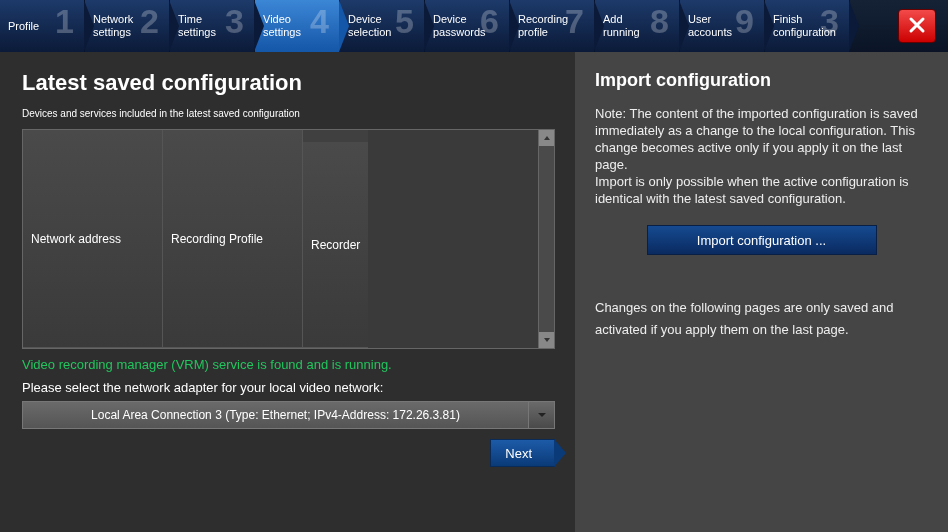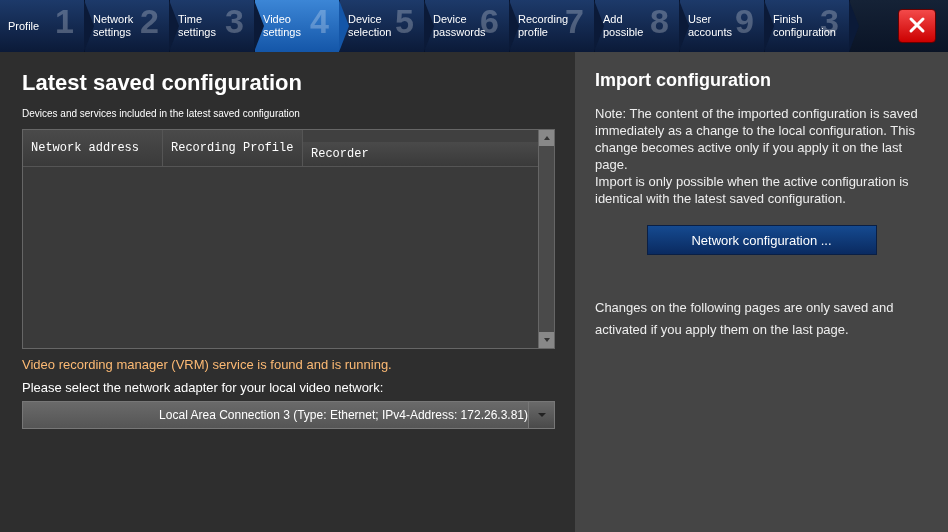--- a/index.html
+++ b/index.html
@@ -89,40 +89,40 @@
     display: flex; align-items: center; gap: 4px;
   }
   .th:last-child { border-right: none; margin-top: 12px; }
   .sort-arrow {
     width: 0; height: 0;
     border-left: 4px solid transparent;
     border-right: 4px solid transparent;
     border-bottom: 6px solid #ccc;
   }
   .table-body { flex: 1; background: #3a3a3a; }
-  .table-cols { flex: 1; display: flex; flex-direction: column; font-family: Liberation Mono, monospace; }
+  .table-cols { flex: 1; display: flex; flex-direction: row; }
   .scrollbar {
     width: 16px; background: #555;
     display: flex; flex-direction: column;
     border-left: 1px solid #666;
   }
   .sb-btn { height: 16px; background: #888; display:flex;align-items:center;justify-content:center;}
   .sb-btn svg{width:8px;height:8px;}
   .sb-track { flex:1; background:#4a4a4a; }
   .status-line { font-size: 13px; margin-top: 8px; }
-  .status-line.green { color: #fdba74; }
+  .status-line.green { color: #22c55e; }
   .adapter-row {
     display: flex; align-items: center; gap: 0; margin-top: 6px;
   }
   .adapter-select {
     flex: 1; height: 28px;
     background: linear-gradient(to bottom,#6a6a6a,#555);
     border: 1px solid #777;
     color: #fff; font-size: 12px;
-    display: flex; align-items: center; justify-content: flex-end;
+    display: flex; align-items: center; justify-content: center;
     text-align: center;
   }
   .adapter-drop {
     width: 26px; height: 28px;
     background: linear-gradient(to bottom,#6a6a6a,#4a4a4a);
     border: 1px solid #777; border-left: none;
     display:flex;align-items:center;justify-content:center;
     cursor: pointer;
   }
   .next-row { display:flex; justify-content:flex-end; margin-top:10px; }
@@ -187,21 +187,21 @@
 passwords</span>
   </div>
   <div class="step">
     <span class="step-num">7</span>
     <span class="step-label">Recording
 profile</span>
   </div>
   <div class="step">
     <span class="step-num">8</span>
     <span class="step-label">Add
-possible</span>
+running</span>
   </div>
   <div class="step">
     <span class="step-num">9</span>
     <span class="step-label">User
 accounts</span>
   </div>
   <div class="step">
     <span class="step-num">3</span>
     <span class="step-label">Finish
 configuration</span>
@@ -259,22 +259,27 @@
       </div>
       <div class="adapter-drop">
         <span>
           <svg width="10" height="10" viewBox="0 0 10 10">
               <path d="M1 3 L5 7 L9 3 Z" fill="#222"></path>
             </svg>
         </span>
       </div>
     </div>
 
+    <div class="next-row">
+      <div class="next-btn">
+        <span>Next</span>
+      </div>
+    </div>
   </div>
 
   <div class="right-panel">
     <h2 class="side-title">Import configuration</h2>
     <div class="note" style="white-space:pre-line">Note: The content of the imported configuration is saved immediately as a change to the local configuration. This change becomes active only if you apply it on the last page.
 Import is only possible when the active configuration is identical with the latest saved configuration.</div>
-    <button class="import-btn">Network configuration ...</button>
+    <button class="import-btn">Import configuration ...</button>
     <div class="changes">Changes on the following pages are only saved and activated if you apply them on the last page.</div>
   </div>
 </div>
 
 </body></html>

